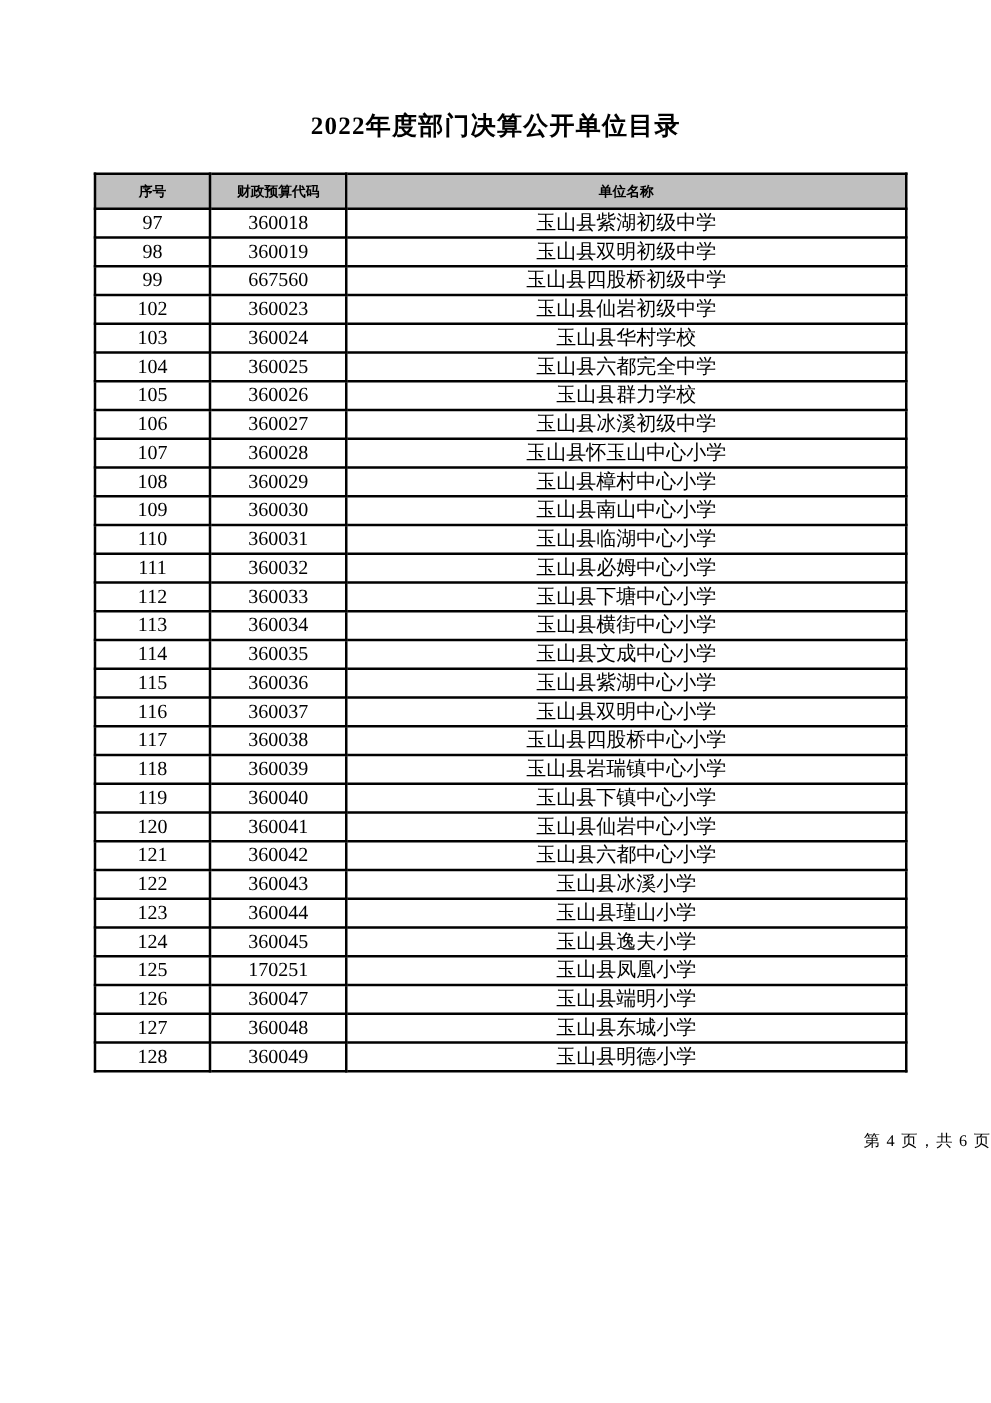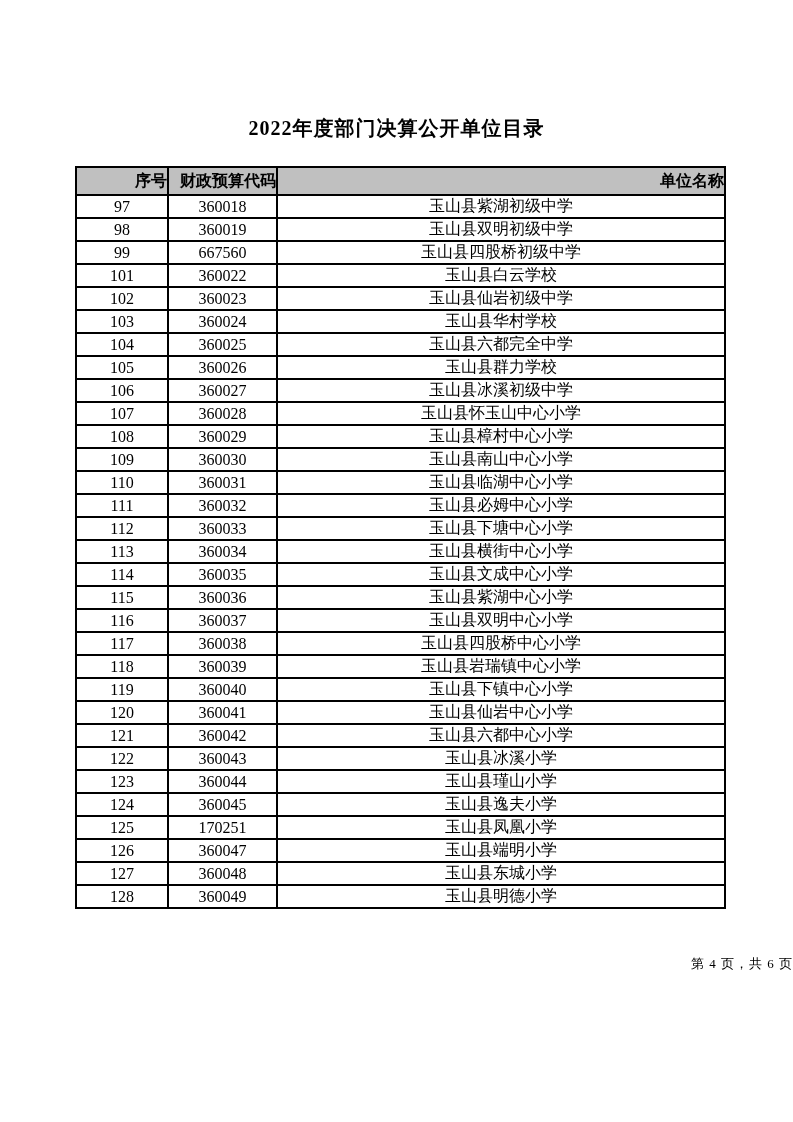--- a/index.html
+++ b/index.html
@@ -6,21 +6,21 @@
   body {
     width: 793px;
     height: 1122px;
     background: #ffffff;
     color: #000000;
     font-family: "Liberation Serif", "DejaVu Serif", serif;
     position: relative;
   }
   .page-title {
     margin: 0;
-    padding-top: 115px;
+    padding-top: 87px;
     text-align: center;
     font-size: 20px;
     font-weight: bold;
     letter-spacing: 1px;
   }
   table.catalog {
     margin: 24px 0 0 75px;
     width: 643px;
     border-collapse: collapse;
     table-layout: fixed;
@@ -30,23 +30,22 @@
     border: 2px solid var(--border-color, #000);
     text-align: center;
     vertical-align: middle;
     padding: 0;
     white-space: nowrap;
     overflow: hidden;
   }
   .catalog thead th {
     background: var(--header-bg, #c0c0c0);
     height: 26px;
-    font-size: 16px;
+    font-size: 11px;
     font-weight: bold;
-    text-align: right;
   }
   .catalog tbody td {
     height: 21px;
     font-size: 16px;
     font-weight: normal;
   }
   .col-serial { width: 90px; }
   .col-code   { width: 107px; }
   .col-name   { width: 446px; }
   .page-footer {
@@ -79,25 +78,20 @@
         <td>98</td>
         <td>360019</td>
         <td>玉山县双明初级中学</td>
       </tr>
       <tr>
         <td>99</td>
         <td>667560</td>
         <td>玉山县四股桥初级中学</td>
       </tr>
       <tr>
-        <td>101</td>
-        <td>360022</td>
-        <td>玉山县白云学校</td>
-      </tr>
-      <tr>
         <td>102</td>
         <td>360023</td>
         <td>玉山县仙岩初级中学</td>
       </tr>
       <tr>
         <td>103</td>
         <td>360024</td>
         <td>玉山县华村学校</td>
       </tr>
       <tr>

